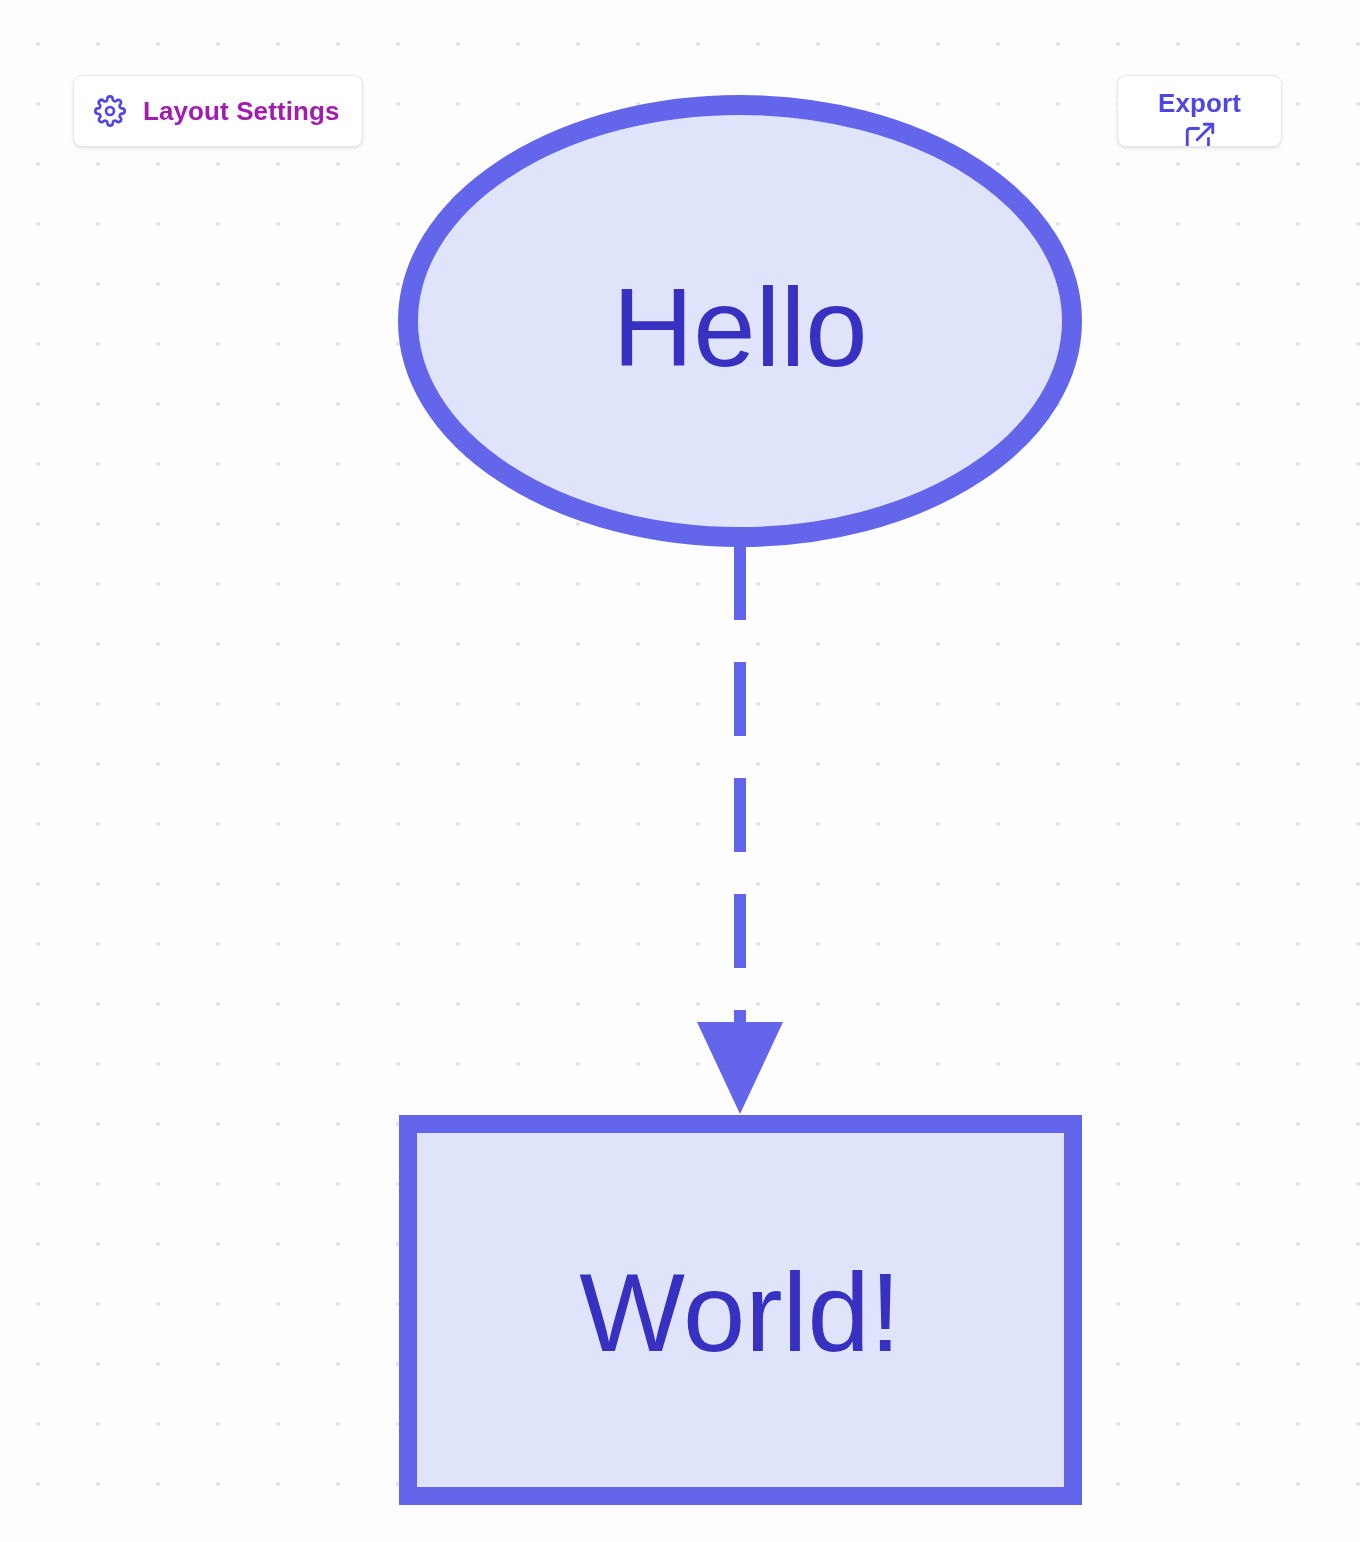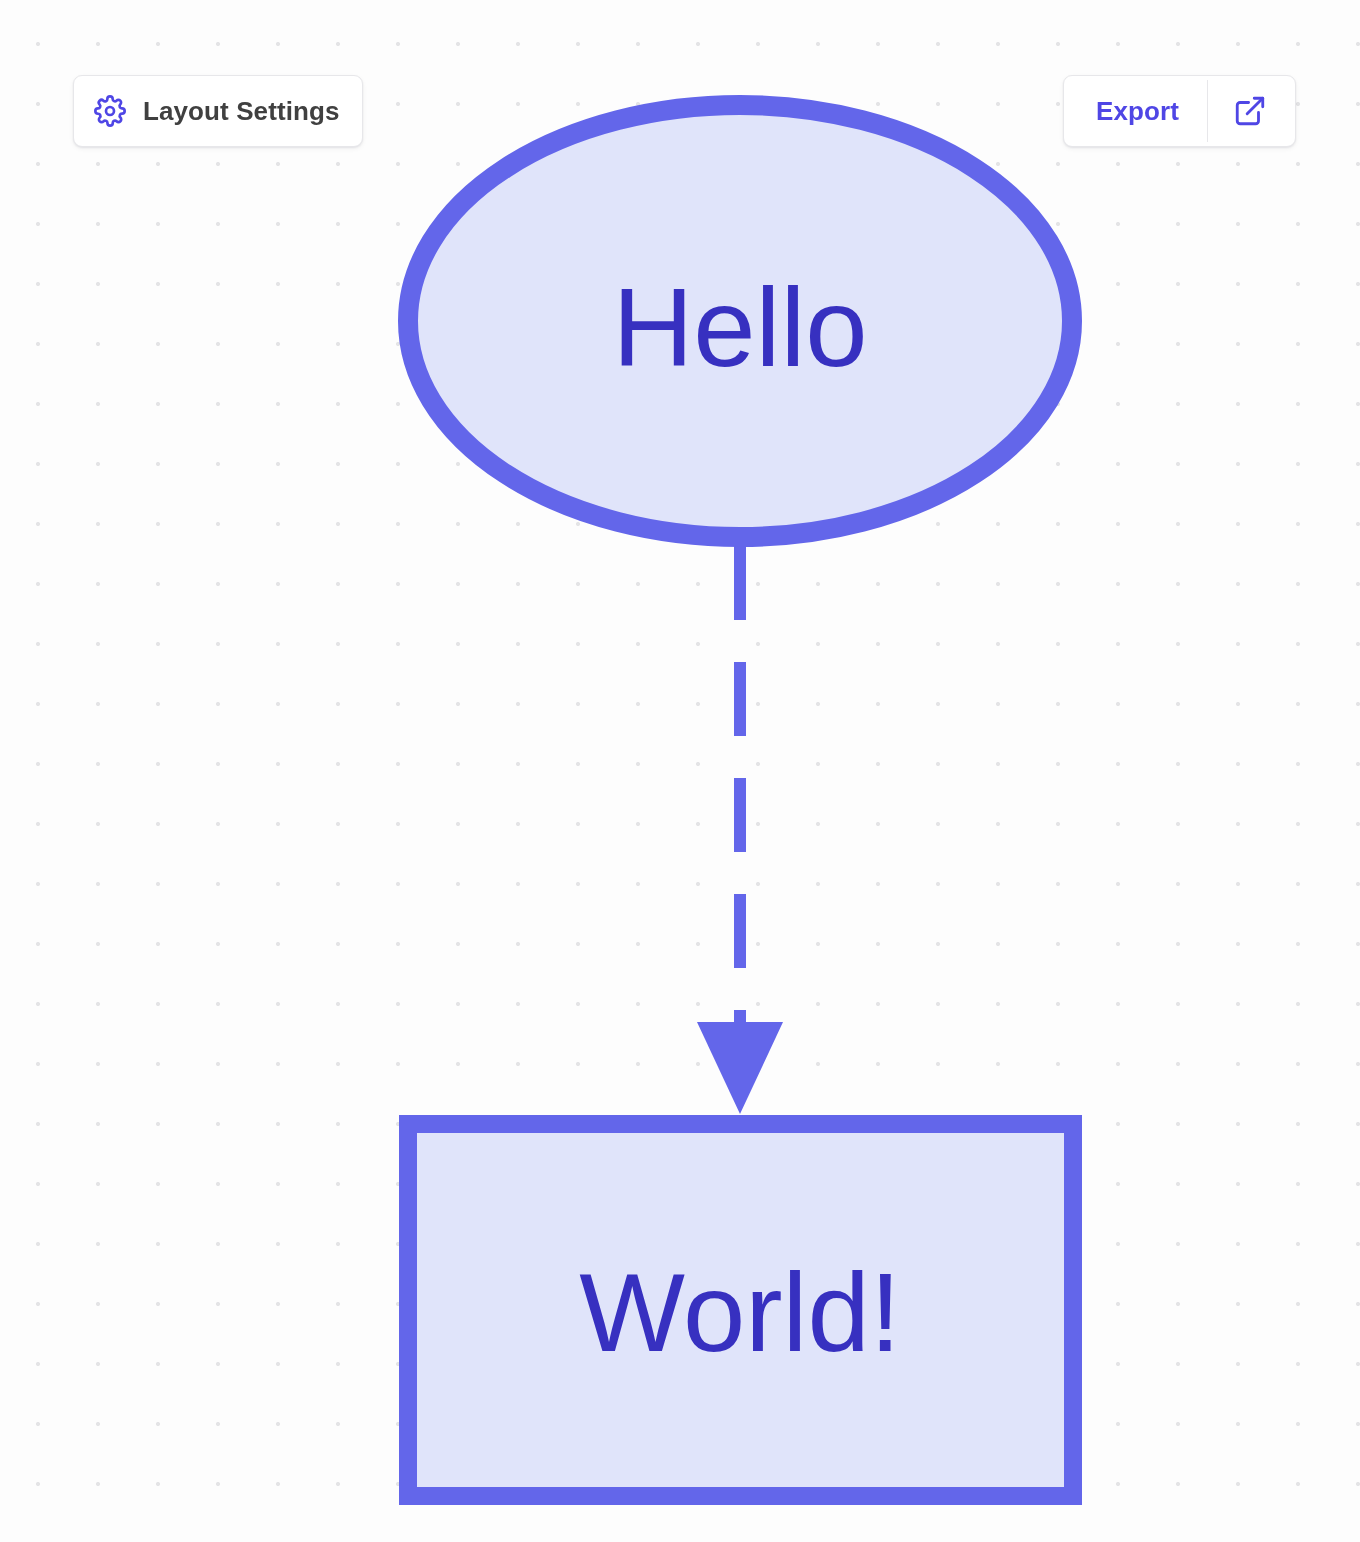--- a/index.html
+++ b/index.html
@@ -62,31 +62,32 @@
     left: 73px;
     top: 75px;
     height: 72px;
     padding: 0 22px 0 20px;
     gap: 17px;
   }
 
   #layout-settings-label {
     font-size: 26px;
     font-weight: 700;
-    color: #404040;
+    color: #a21caf;
     letter-spacing: .1px;
     white-space: nowrap;
   }
 
   #export-button-group {
-    right: 64px;
+    right: 78px;
     top: 75px;
     height: 72px;
-    padding: 4px;
+    padding: 12px;
     overflow: hidden;
+    flex-direction: column;
   }
 
   #export-label-button {
     display: flex;
     align-items: center;
     justify-content: center;
     height: 100%;
     padding: 0 28px;
     cursor: pointer;
     background: transparent;

